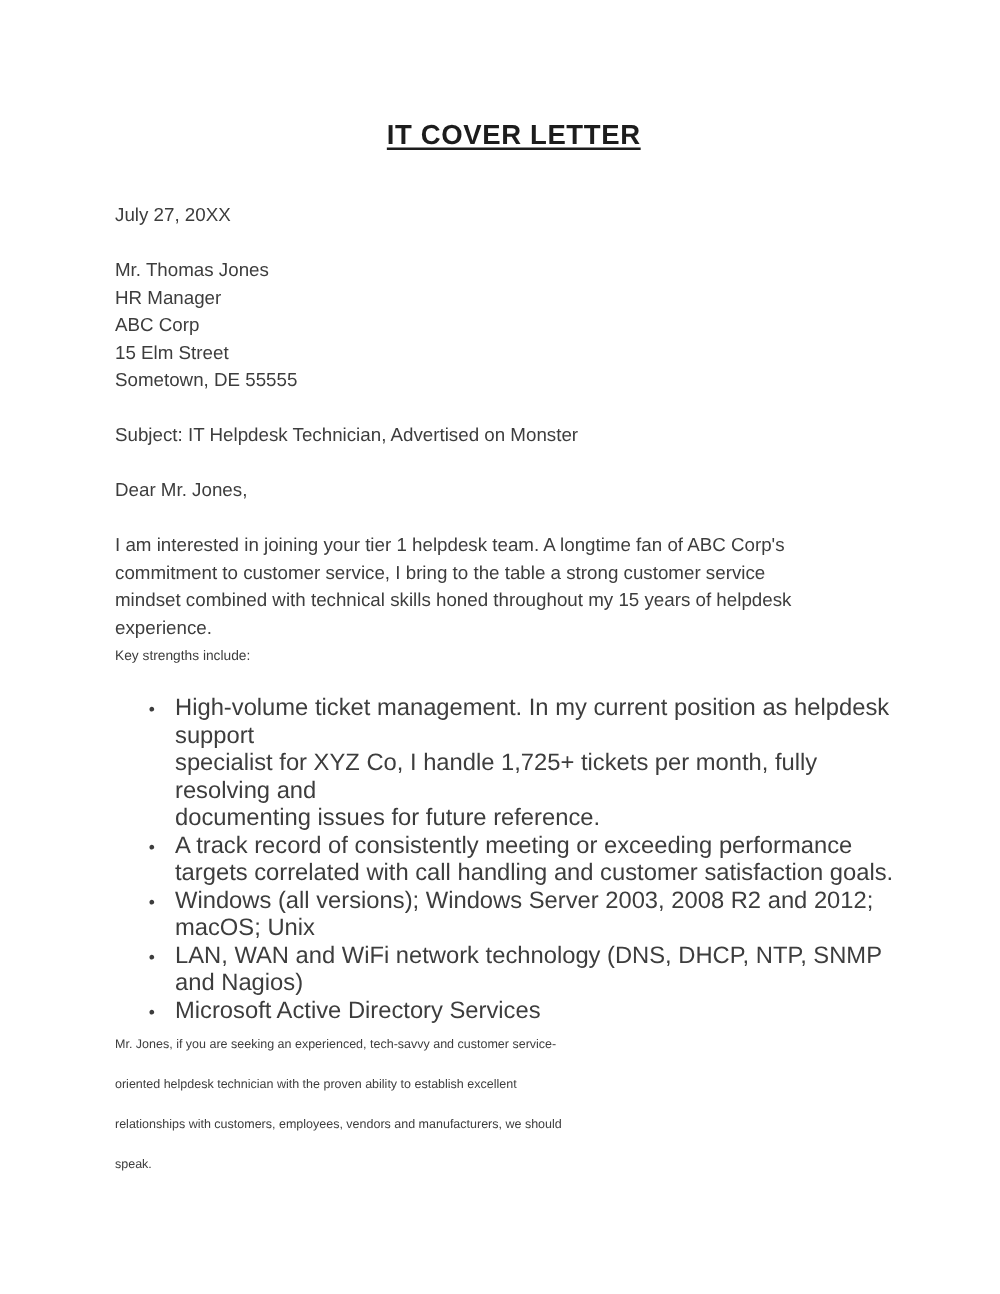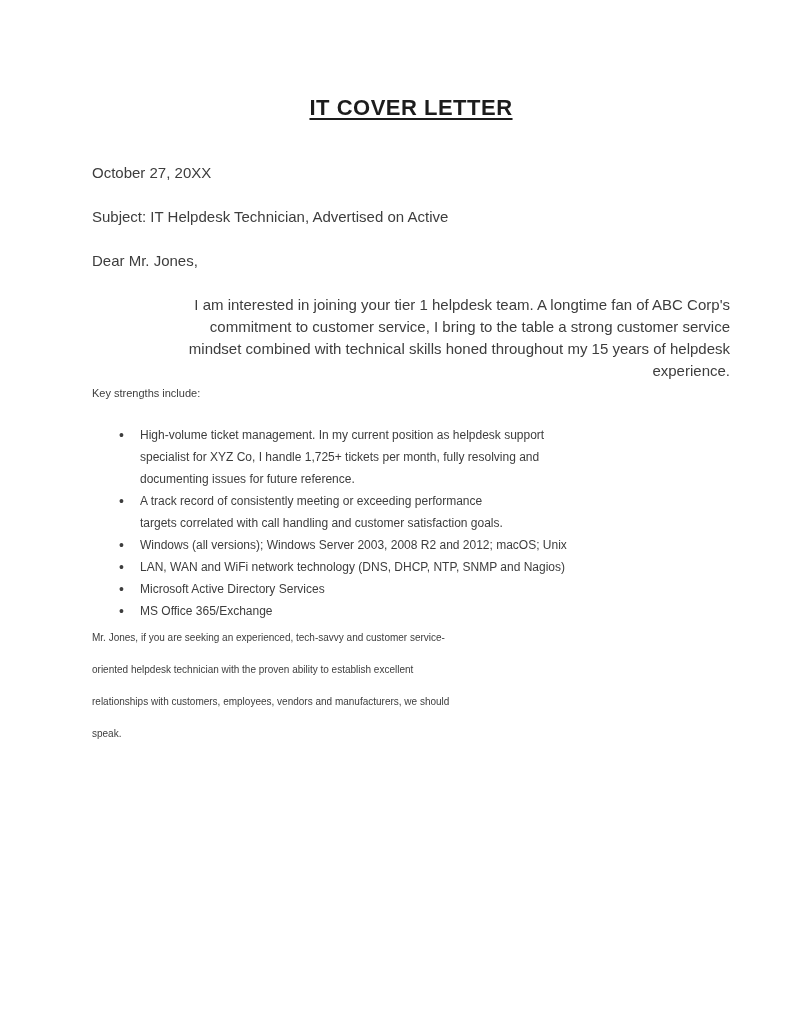--- a/index.html
+++ b/index.html
@@ -34,35 +34,34 @@
     text-underline-offset: 3px;
   }
   .block {
     font-size: 15px;
     line-height: 22px;
     white-space: pre-line;
     margin: 0 0 22px 0;
   }
   .intro {
     margin-bottom: 0;
-    text-align: right;
   }
   .lead {
     font-size: 11px;
     line-height: 22px;
     margin: 0;
   }
   ul.bullets {
     list-style: none;
     margin: 20px 0 0 0;
     padding: 0 0 0 48px;
   }
   ul.bullets li {
     position: relative;
-    font-size: 12px;
+    font-size: 19px;
     line-height: 22px;
     white-space: pre-line;
   }
   ul.bullets li::before {
     content: "\2022";
     position: absolute;
     left: -21px;
     top: 0;
     font-size: 14px;
     color: #3d3d3d;
@@ -73,42 +72,46 @@
     white-space: pre-line;
     margin: 0;
   }
 </style>
 </head>
 <body>
 
 <div class="page">
   <h1 class="title">IT COVER LETTER</h1>
 
-  <div class="block">October 27, 20XX</div>
+  <div class="block">July 27, 20XX</div>
 
+  <div class="block">Mr. Thomas Jones
+HR Manager
+ABC Corp
+15 Elm Street
+Sometown, DE 55555</div>
 
-  <div class="block">Subject: IT Helpdesk Technician, Advertised on Active</div>
+  <div class="block">Subject: IT Helpdesk Technician, Advertised on Monster</div>
 
   <div class="block">Dear Mr. Jones,</div>
 
   <div class="block intro">I am interested in joining your tier 1 helpdesk team. A longtime fan of ABC Corp's
 commitment to customer service, I bring to the table a strong customer service
 mindset combined with technical skills honed throughout my 15 years of helpdesk
 experience.</div>
   <div class="lead">Key strengths include:</div>
 
   <ul class="bullets">
     <li>High-volume ticket management. In my current position as helpdesk support
 specialist for XYZ Co, I handle 1,725+ tickets per month, fully resolving and
 documenting issues for future reference.</li>
     <li>A track record of consistently meeting or exceeding performance
 targets correlated with call handling and customer satisfaction goals.</li>
     <li>Windows (all versions); Windows Server 2003, 2008 R2 and 2012; macOS; Unix</li>
     <li>LAN, WAN and WiFi network technology (DNS, DHCP, NTP, SNMP and Nagios)</li>
     <li>Microsoft Active Directory Services</li>
-    <li>MS Office 365/Exchange</li>
   </ul>
 
   <div class="closing">Mr. Jones, if you are seeking an experienced, tech-savvy and customer service-
 oriented helpdesk technician with the proven ability to establish excellent
 relationships with customers, employees, vendors and manufacturers, we should
 speak.</div>
 </div>
 
 </body></html>

